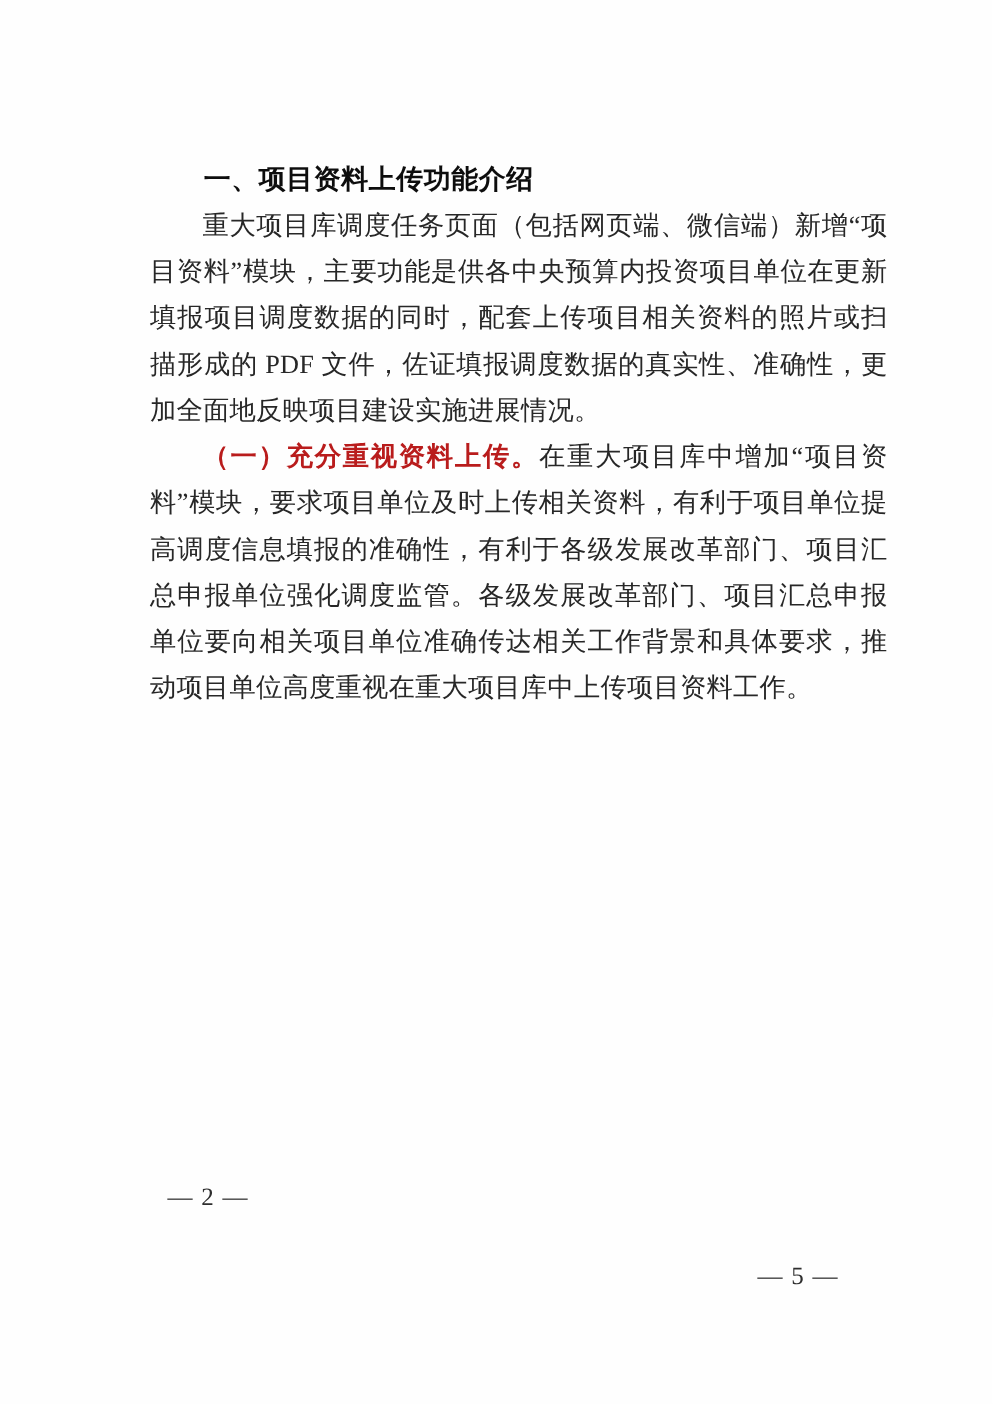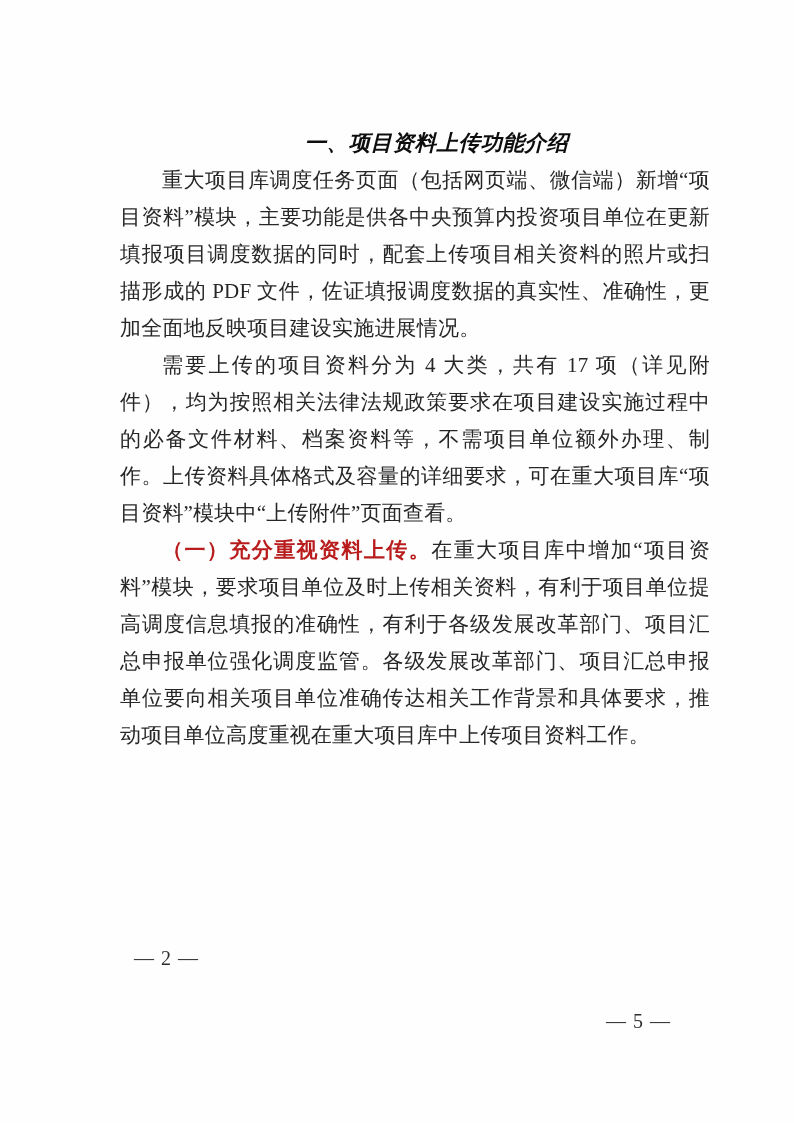--- a/index.html
+++ b/index.html
@@ -22,23 +22,22 @@
     width: 590px;
   }
   .hd {
     margin: 0;
     font-size: 21.5px;
     line-height: 37px;
     text-indent: 2em;
     font-family: "Liberation Sans", "DejaVu Sans", sans-serif;
     font-weight: 700;
     color: #0d0d0d;
-    text-align: center;
+    text-align: left;
     letter-spacing: 0.5px;
-    font-style: italic;
   }
   .para {
     margin: 0;
     font-size: 21px;
     line-height: 37px;
     text-indent: 2em;
     text-align: justify;
     text-justify: inter-character;
     color: #272727;
     letter-spacing: 0.2px;
@@ -73,21 +72,20 @@
 </head>
 <body>
 
 <div class="sheet">
   <div class="content">
 
     <h2 class="hd">一、项目资料上传功能介绍</h2>
 
     <p class="para">重大项目库调度任务页面（包括网页端、微信端）新增“项目资料”模块，主要功能是供各中央预算内投资项目单位在更新填报项目调度数据的同时，配套上传项目相关资料的照片或扫描形成的 PDF 文件，佐证填报调度数据的真实性、准确性，更加全面地反映项目建设实施进展情况。</p>
 
-    <p class="para">需要上传的项目资料分为 4 大类，共有 17 项（详见附件），均为按照相关法律法规政策要求在项目建设实施过程中的必备文件材料、档案资料等，不需项目单位额外办理、制作。上传资料具体格式及容量的详细要求，可在重大项目库“项目资料”模块中“上传附件”页面查看。</p>
 
 
     <p class="para"><span class="lead">（一）充分重视资料上传。</span><span>在重大项目库中增加“项目资料”模块，要求项目单位及时上传相关资料，有利于项目单位提高调度信息填报的准确性，有利于各级发展改革部门、项目汇总申报单位强化调度监管。各级发展改革部门、项目汇总申报单位要向相关项目单位准确传达相关工作背景和具体要求，推动项目单位高度重视在重大项目库中上传项目资料工作。</span></p>
 
 
   </div>
 
   <div class="pagenum inner">— 2 —</div>
 
   <div class="pagenum outer">— 5 —</div>

